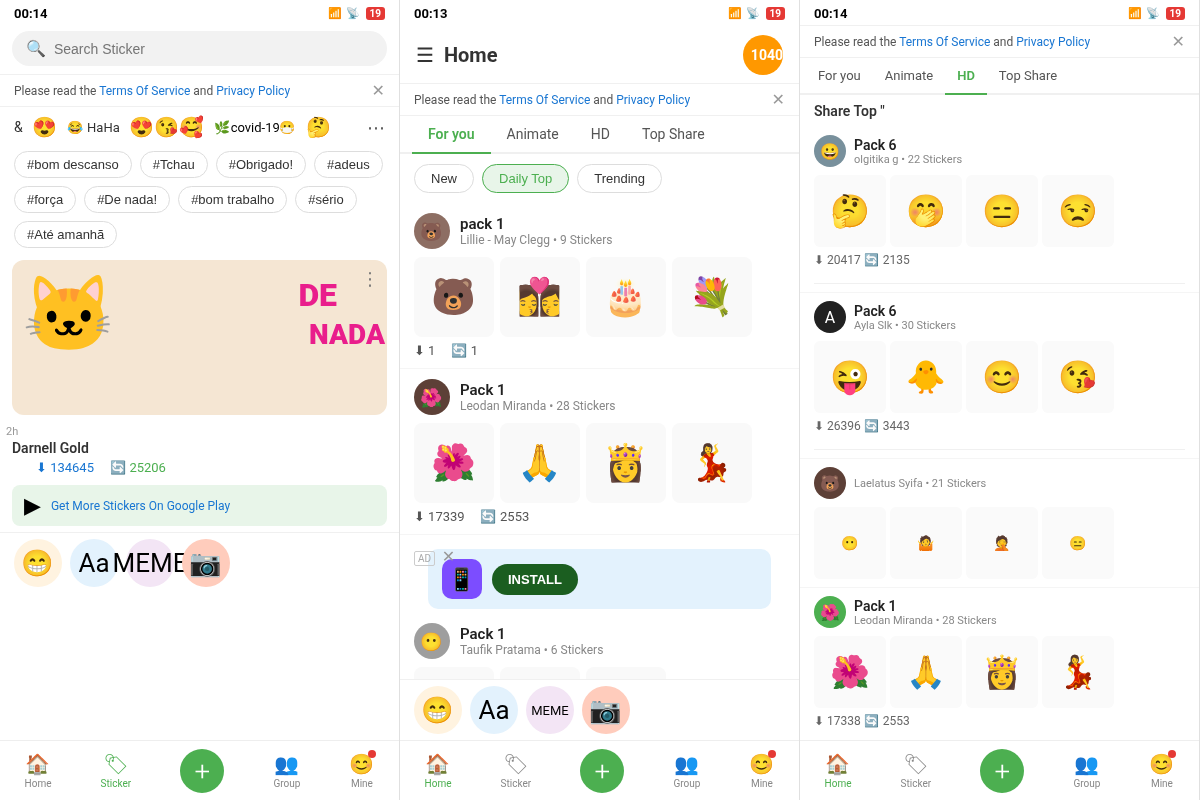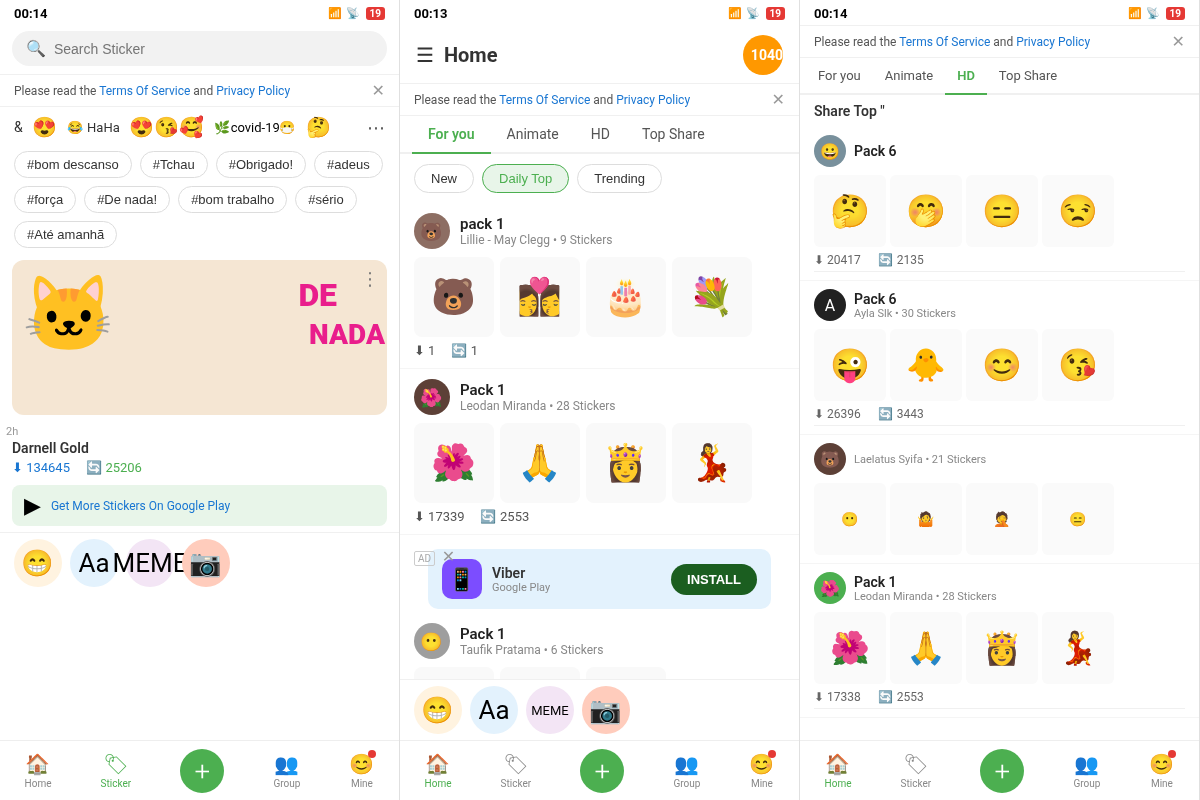--- a/index.html
+++ b/index.html
@@ -109,21 +109,21 @@
       cursor: pointer;
     }
     .card-time { font-size: 11px; color: #999; padding: 2px 6px; }
     .card-name { font-size: 14px; font-weight: 600; color: #333; padding: 0 12px; }
     .card-stats {
       display: flex;
       gap: 16px;
       padding: 4px 12px;
       font-size: 13px;
     }
-    .card-stats .downloads { color: #1976d2; }
+    .card-stats .downloads { color: #1976d2; margin-left: 24px; }
     .card-stats .shares { color: #4caf50; }
     .three-dots { position: absolute; top: 8px; right: 8px; font-size: 18px; color: #777; cursor: pointer; }
 
     
     .gplay-banner {
       margin: 6px 12px;
       padding: 8px 12px;
       display: flex;
       align-items: center;
       gap: 10px;
@@ -409,25 +409,25 @@
       background: #fafafa;
       border-radius: 6px;
       display: flex;
       align-items: center;
       justify-content: center;
       font-size: 32px;
       flex-shrink: 0;
     }
     .pack3-stats {
       display: flex;
-      gap: 18px;
+      gap: 4px;
       margin-top: 6px;
       font-size: 12px;
       color: #666;
-      padding-bottom: 4px;
+      padding-bottom: 16px;
       border-bottom: 1px solid #f0f0f0;
     }
 
     .scrollable {
       overflow-y: auto;
       flex: 1;
     }
     .scrollable::-webkit-scrollbar { width: 4px; }
     .scrollable::-webkit-scrollbar-thumb { background: #ddd; border-radius: 2px; }
 
@@ -627,24 +627,20 @@
       </div>
     </div>
 
     <div style="position:relative;margin:4px 14px;">
       <div style="position:absolute;top:-2px;left:0;font-size:11px;color:#aaa;">
         <span style="border:1px solid #ccc;padding:1px 3px;font-size:10px;border-radius:2px;">AD</span>
         <span class="close-btn" style="margin-left:4px;">✕</span>
       </div>
       <div class="ad-banner" style="margin-top:14px;">
         <div class="ad-icon">📱</div>
-        <div class="ad-info">
-          <div class="ad-name">Viber</div>
-          <div class="ad-sub">Google Play</div>
-        </div>
         <button class="install-btn">INSTALL</button>
       </div>
     </div>
 
     <div class="pack-card">
       <div class="pack-header">
         <div class="pack-avatar" style="background:#9e9e9e;">😶</div>
         <div class="pack-info">
           <div class="pack-name">Pack 1</div>
           <div class="pack-meta">Taufik Pratama • 6 Stickers</div>
@@ -718,20 +714,21 @@
     <span class="share-top-label">Share Top "</span>
   </div>
 
   <div class="scrollable" style="margin-bottom:60px;">
 
     <div class="pack3-card">
       <div class="pack3-header">
         <div class="pack3-avatar" style="background:#78909c;">😀</div>
         <div class="pack3-info">
           <div class="pack3-name">Pack 6</div>
+          <div class="pack3-meta">olgitika g • 22 Stickers</div>
         </div>
       </div>
       <div class="pack3-stickers">
         <div class="sticker3-thumb">🤔</div>
         <div class="sticker3-thumb">🤭</div>
         <div class="sticker3-thumb">😑</div>
         <div class="sticker3-thumb">😒</div>
       </div>
       <div class="pack3-stats">
         <span>⬇ 20417</span>

